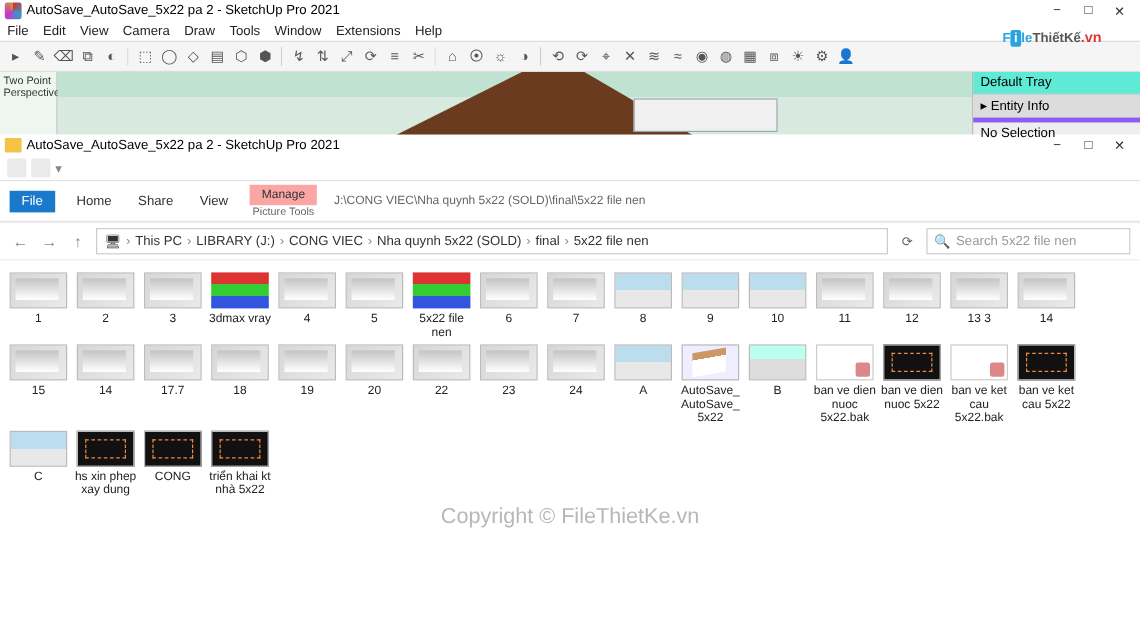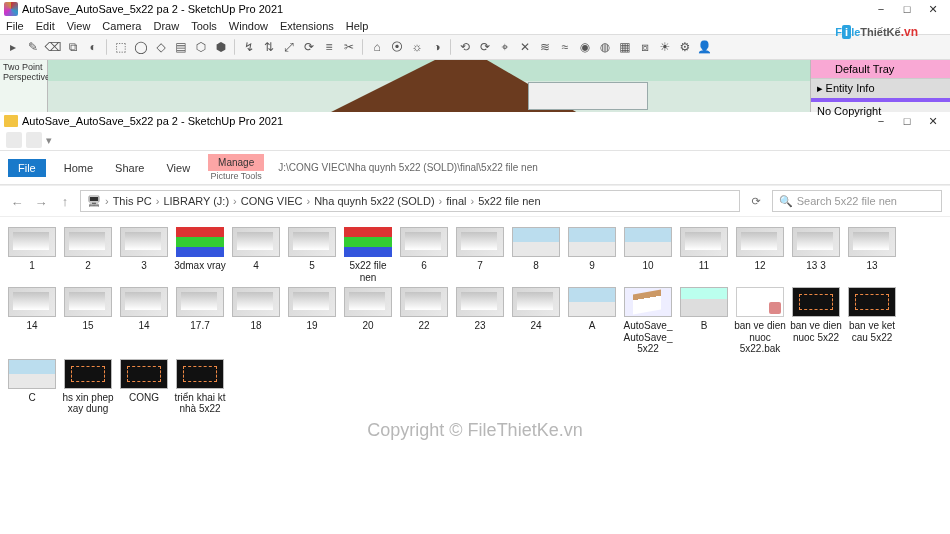--- a/index.html
+++ b/index.html
@@ -16,21 +16,21 @@
 .sketchup-toolbar { display: flex; align-items: center; gap: 2px; padding: 3px 4px; background: #f5f5f5; border-top:1px solid #ddd; border-bottom:1px solid #ddd; }
 .tool-btn { width: 18px; height: 18px; display:flex; align-items:center; justify-content:center; font-size:12px; color:#555; border-radius:2px; }
 .tool-btn.sep { width: 2px; background: none; border-left:1px solid #ccc; margin: 0 2px; height: 16px; }
 
 .viewport-wrap { display: flex; height: 52px; }
 .viewport-label { width: 48px; font-size: 9px; color: #333; padding: 2px 3px; background: #eef6f0; border-right:1px solid #bbb; }
 .viewport { flex: 1; background: linear-gradient(#bfe3d0 0%, #bfe3d0 40%, #d8e9df 40%, #d8e9df 100%); position: relative; overflow: hidden; }
 .roof { position:absolute; width: 0; height: 0; left: 280px; top: -14px; border-left: 130px solid transparent; border-right: 130px solid transparent; border-bottom: 70px solid #6b3b1f; transform: skewX(-8deg);}
 .house-wall { position:absolute; left: 480px; top: 22px; width: 120px; height: 28px; background: #f0f0f0; border:1px solid #9aa; }
 .tray { width: 140px; background: #eee; border-left:1px solid #bbb; font-size: 11px; }
-.tray-head { padding: 3px 24px; background: #f9a8d4; border-bottom:1px solid #ccc; }
+.tray-head { padding: 3px 6px; background: #5eead4; border-bottom:1px solid #ccc; }
 .tray-row { padding: 3px 6px; background: #dcdcdc; border-bottom:4px solid #8b5cf6; }
 .tray-sel { padding: 3px 6px; }
 
 
 .logo { position:absolute; right: 32px; top: 22px; font-size: 15px; font-weight:600; }
 .logo .f { color:#2aa3e0;} .logo .i { background:#2aa3e0; color:#fff; padding:1px 3px; border-radius:2px;} .logo .le{color:#2aa3e0;} .logo .t{color:#555;} .logo .vn{color:#d33; font-size:12px;}
 
 
 .explorer { position: relative; }
 .exp-title { display:flex; align-items:center; height:18px; padding:0 4px; }
@@ -135,21 +135,21 @@
 <div class="viewport-wrap">
   <div class="viewport-label">Two Point
 Perspective</div>
   <div class="viewport">
     <div class="roof"></div>
     <div class="house-wall"></div>
   </div>
   <div class="tray">
     <div class="tray-head">Default Tray</div>
     <div class="tray-row">▸ <span>Entity Info</span></div>
-    <div class="tray-sel">No Copyright</div>
+    <div class="tray-sel">No Selection</div>
   </div>
 </div>
 
 <div class="logo">
   <span class="f">F</span><span class="i">i</span><span class="le">le</span><span class="t">ThiếtKế</span><span class="vn">.vn</span>
 </div>
 
 <div class="explorer">
   <div class="exp-title">
     <div class="folder-icon"></div>
@@ -257,24 +257,20 @@
       <div class="file-item">
         <div class="thumb interior"></div>
         <div class="fname">12</div>
       </div>
       <div class="file-item">
         <div class="thumb interior"></div>
         <div class="fname">13 3</div>
       </div>
       <div class="file-item">
         <div class="thumb interior"></div>
-        <div class="fname">13</div>
-      </div>
-      <div class="file-item">
-        <div class="thumb interior"></div>
         <div class="fname">14</div>
       </div>
       <div class="file-item">
         <div class="thumb interior"></div>
         <div class="fname">15</div>
       </div>
       <div class="file-item">
         <div class="thumb interior"></div>
         <div class="fname">14</div>
       </div>
@@ -320,20 +316,24 @@
       </div>
       <div class="file-item">
         <div class="thumb doc"></div>
         <div class="fname">ban ve dien nuoc 5x22.bak</div>
       </div>
       <div class="file-item">
         <div class="thumb cad"></div>
         <div class="fname">ban ve dien nuoc 5x22</div>
       </div>
       <div class="file-item">
+        <div class="thumb doc"></div>
+        <div class="fname">ban ve ket cau 5x22.bak</div>
+      </div>
+      <div class="file-item">
         <div class="thumb cad"></div>
         <div class="fname">ban ve ket cau 5x22</div>
       </div>
       <div class="file-item">
         <div class="thumb exterior"></div>
         <div class="fname">C</div>
       </div>
       <div class="file-item">
         <div class="thumb cad"></div>
         <div class="fname">hs xin phep xay dung</div>

